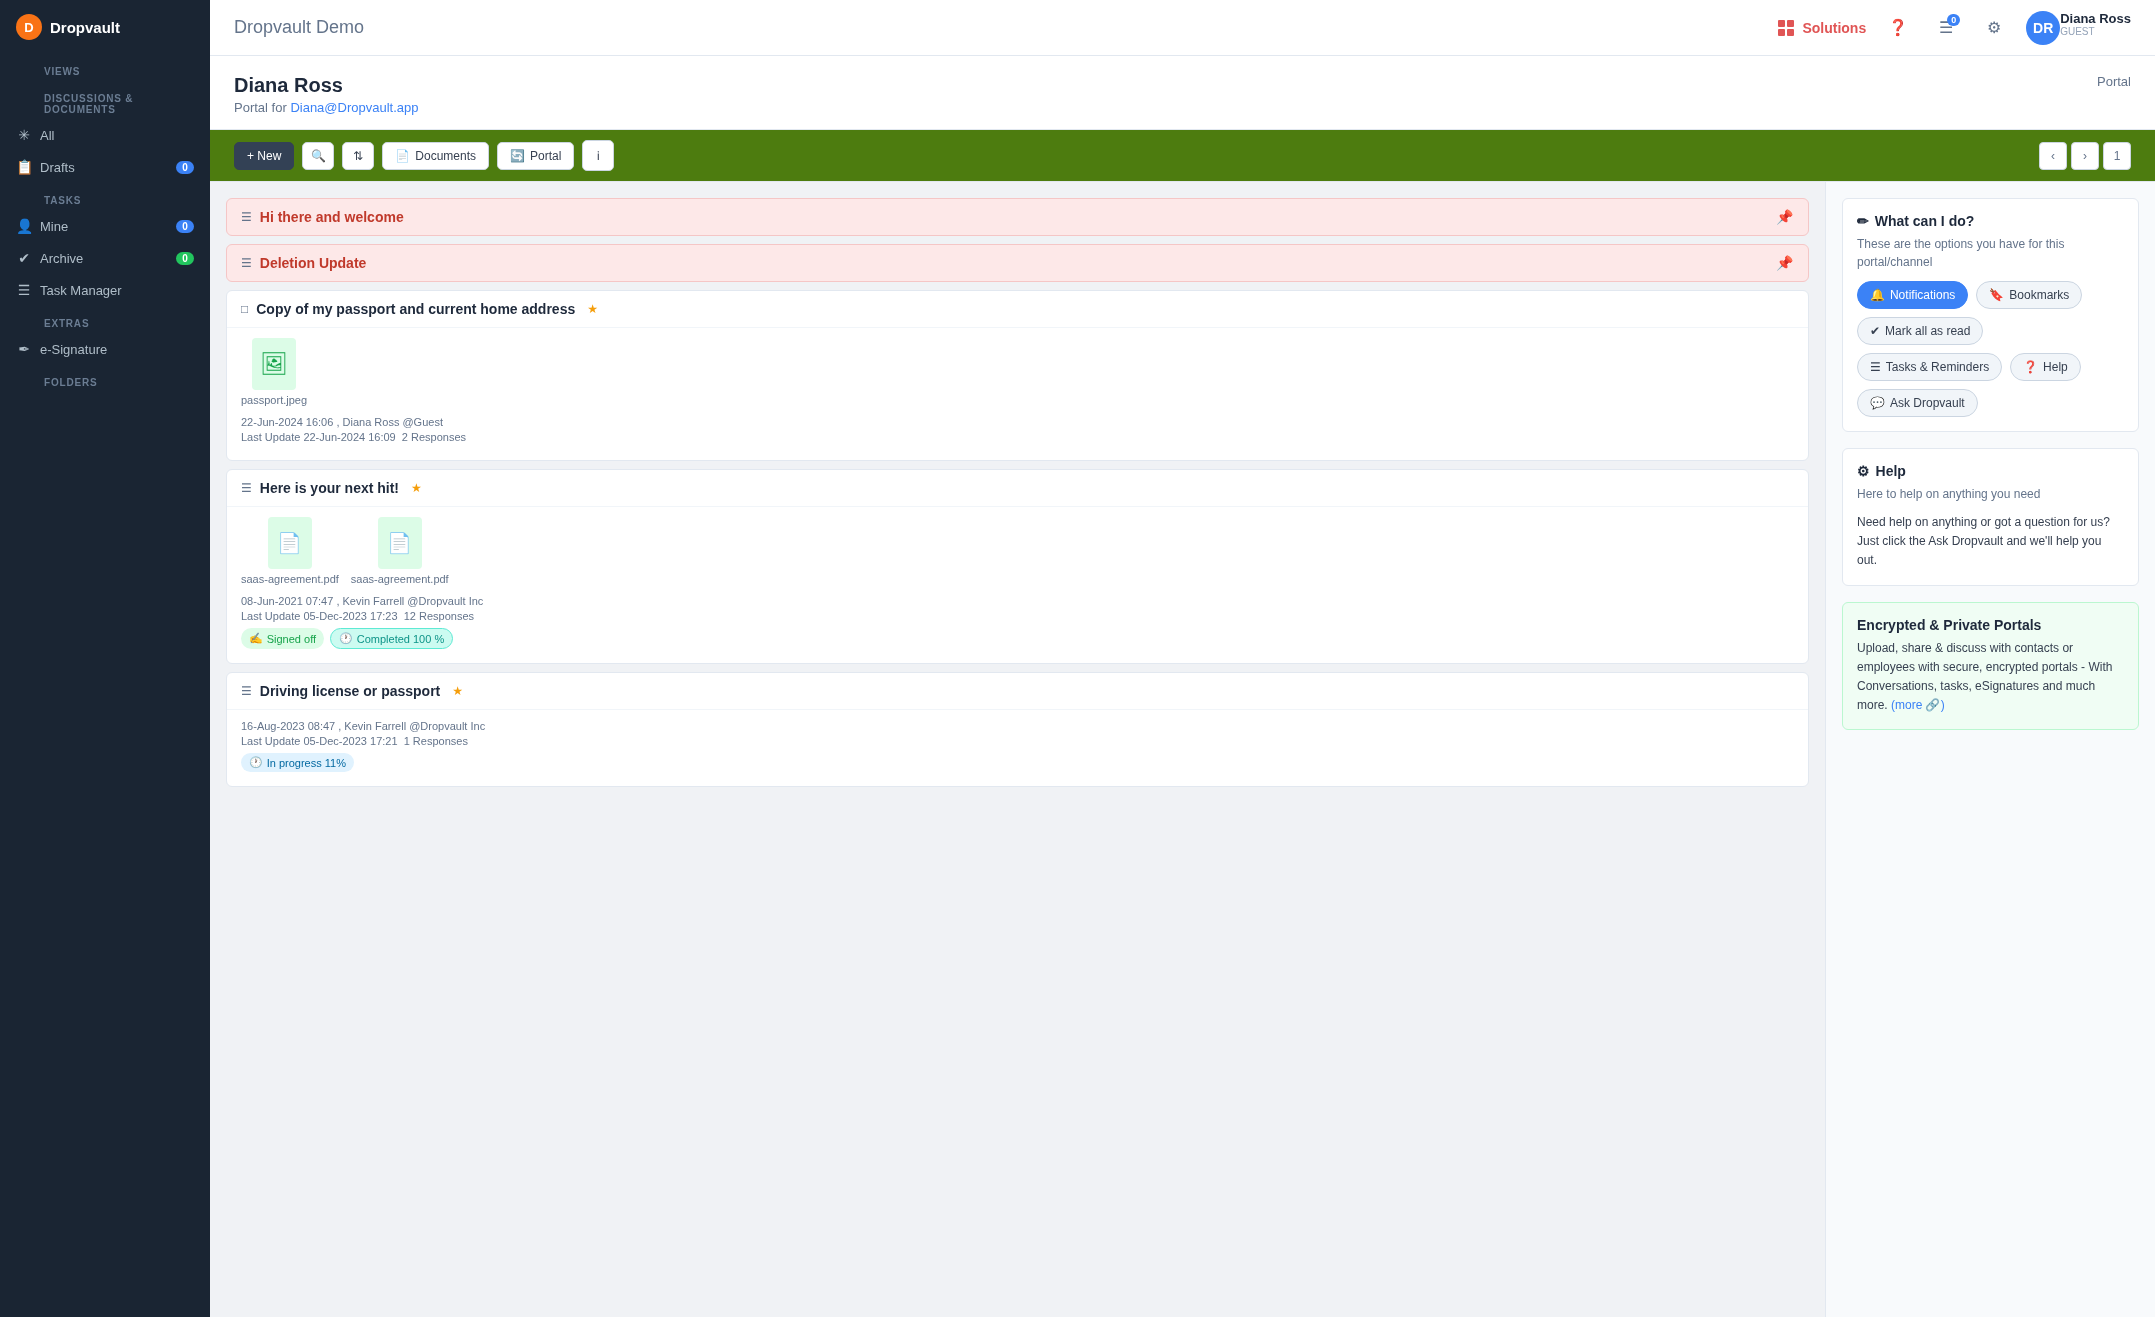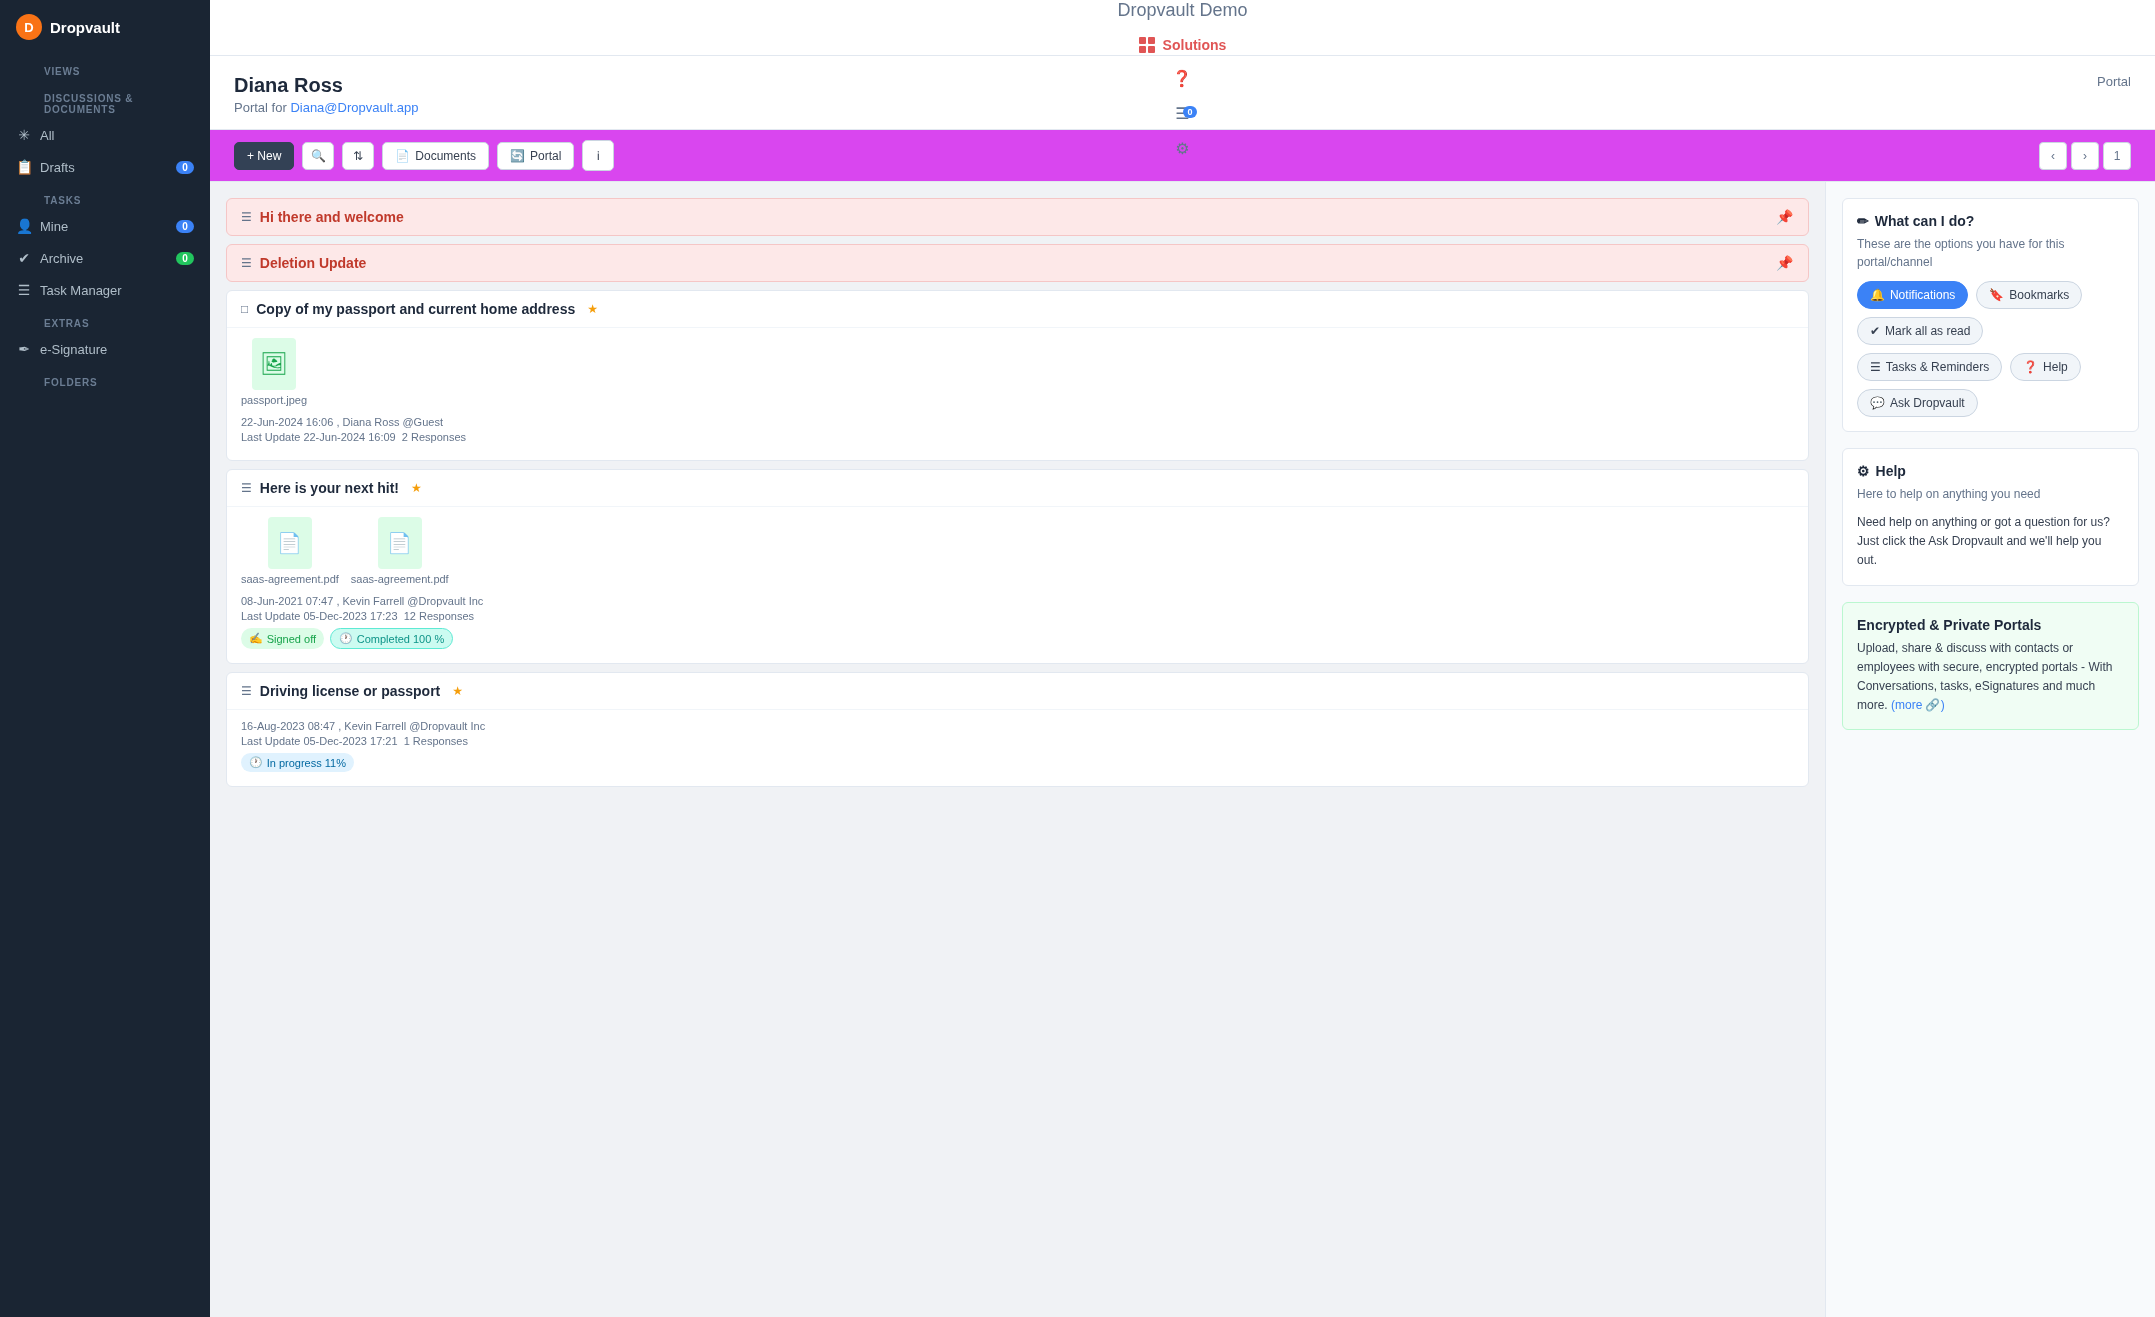--- a/index.html
+++ b/index.html
@@ -12,21 +12,21 @@
     .sidebar-section-label { font-size: 10px; font-weight: 700; color: #6b7d93; text-transform: uppercase; letter-spacing: 0.08em; padding: 12px 16px 4px; margin-left: 28px; }
     .sidebar-item { display: flex; align-items: center; gap: 8px; padding: 8px 16px; cursor: pointer; color: #b0bec9; font-size: 13px; }
     .sidebar-badge { margin-left: auto; background: #22c55e; color: #fff; font-size: 10px; font-weight: 700; border-radius: 10px; padding: 1px 6px; min-width: 18px; text-align: center; }
     .sidebar-badge.blue { background: #3b82f6; }
     .sidebar-icon { font-size: 14px; width: 16px; text-align: center; }
 
     
     #main { flex: 1; display: flex; flex-direction: column; overflow: hidden; }
 
     
-    #topbar { background: #fff; border-bottom: 1px solid #e2e8f0; display: flex; align-items: center; padding: 0 24px; height: 56px; gap: 16px; flex-direction: column; }
+    #topbar { background: #fff; border-bottom: 1px solid #e2e8f0; display: flex; align-items: center; padding: 0 24px; height: 56px; gap: 16px; }
     .topbar-title { font-size: 18px; color: #64748b; font-weight: 400; flex: 1; }
     .topbar-solutions { color: #e05555; font-weight: 600; font-size: 14px; cursor: pointer; display: flex; align-items: center; gap: 8px; }
     .topbar-icon-btn { width: 32px; height: 32px; display: flex; align-items: center; justify-content: center; cursor: pointer; color: #64748b; font-size: 16px; position: relative; }
     .topbar-badge { position: absolute; top: 2px; right: 2px; background: #3b82f6; color: #fff; font-size: 9px; border-radius: 10px; padding: 1px 4px; font-weight: 700; }
     .topbar-user { display: flex; align-items: flex-start; gap: 0; cursor: pointer; }
     .topbar-avatar { width: 34px; height: 34px; border-radius: 50%; background: #3b82f6; color: #fff; display: flex; align-items: center; justify-content: center; font-size: 14px; font-weight: 700; }
     .topbar-user-info { display: flex; flex-direction: column; }
     .topbar-user-name { font-size: 13px; font-weight: 600; color: #1e293b; }
     .topbar-user-role { font-size: 10px; color: #94a3b8; text-transform: uppercase; }
     .grid-icon { display: grid; grid-template-columns: 1fr 1fr; gap: 2px; }
@@ -34,21 +34,21 @@
 
     
     #content { flex: 1; overflow-y: auto; display: flex; flex-direction: column; }
     #portal-header { background: #fff; padding: 18px 24px 14px; border-bottom: 1px solid #e2e8f0; display: flex; justify-content: space-between; align-items: flex-start; }
     .portal-title { font-size: 20px; font-weight: 700; color: #1e293b; }
     .portal-subtitle { font-size: 13px; color: #64748b; margin-top: 3px; }
     .portal-subtitle a { color: #3b82f6; text-decoration: none; }
     .portal-label { font-size: 13px; color: #64748b; }
 
     
-    #toolbar { background: #d946ef; border-bottom: 1px solid #e2e8f0; padding: 10px 24px; display: flex; align-items: center; gap: 8px; }
+    #toolbar { background: #4d7c0f; border-bottom: 1px solid #e2e8f0; padding: 10px 24px; display: flex; align-items: center; gap: 8px; }
     .btn { display: flex; align-items: center; gap: 5px; padding: 6px 12px; border-radius: 5px; border: 1px solid #cbd5e1; background: #fff; color: #374151; font-size: 12px; cursor: pointer; font-weight: 500; }
     .btn-primary { background: #334155; color: #fff; border-color: #334155; }
     .btn-icon { width: 32px; padding: 6px; justify-content: center; }
     .pagination { margin-left: auto; display: flex; align-items: center; gap: 4px; }
     .pag-btn { width: 28px; height: 28px; border: 1px solid #cbd5e1; background: #fff; border-radius: 4px; display: flex; align-items: center; justify-content: center; cursor: pointer; font-size: 12px; color: #64748b; }
 
     
     #columns { display: flex; flex: 1; overflow: hidden; }
     #feed { flex: 1; overflow-y: auto; padding: 16px; background: #f0f2f5; display: flex; flex-direction: column; gap: 8px; }
     #sidebar-right { width: 330px; background: #f8fafc; border-left: 1px solid #e2e8f0; overflow-y: auto; padding: 16px; display: flex; flex-direction: column; gap: 16px; }

